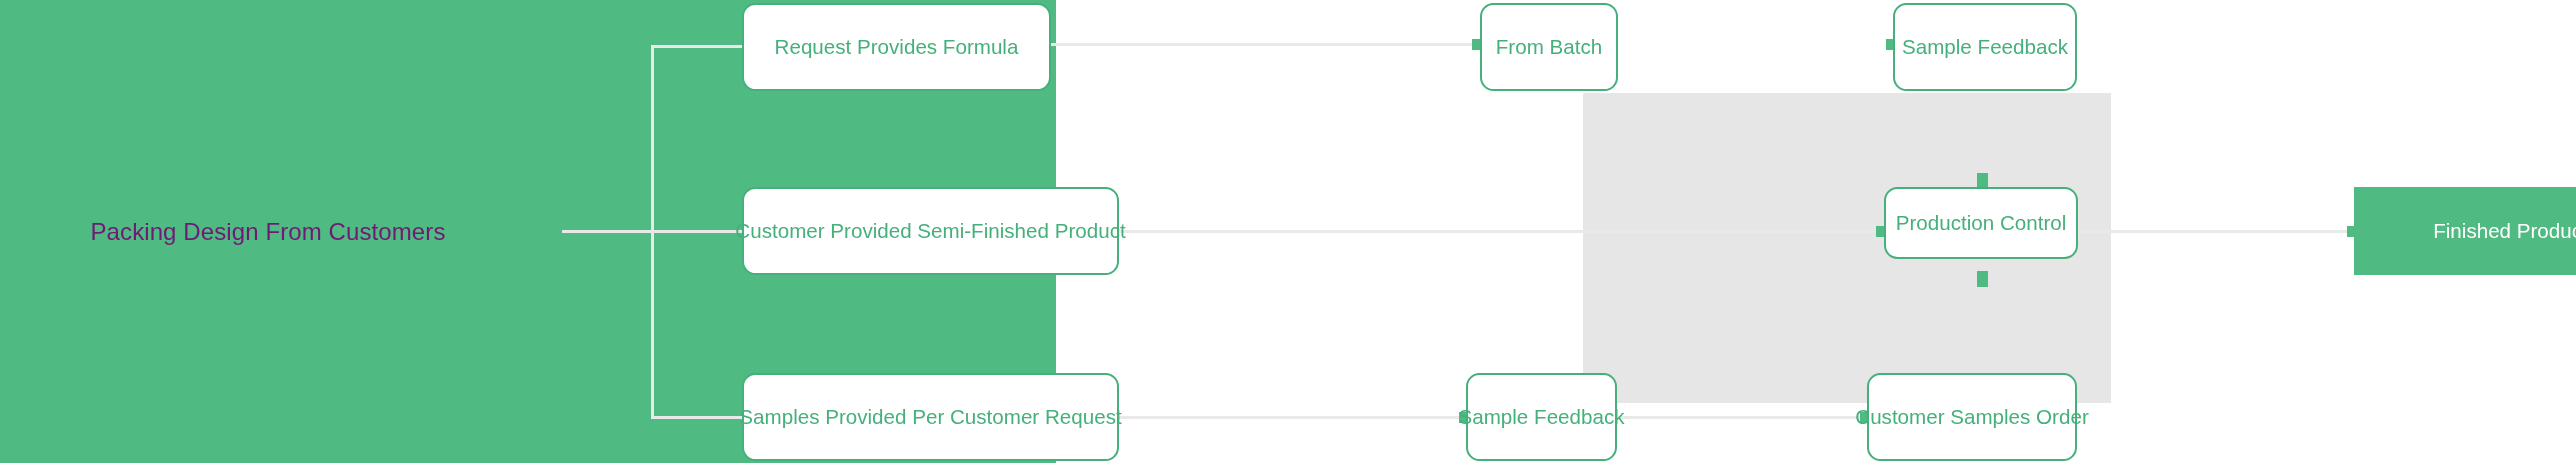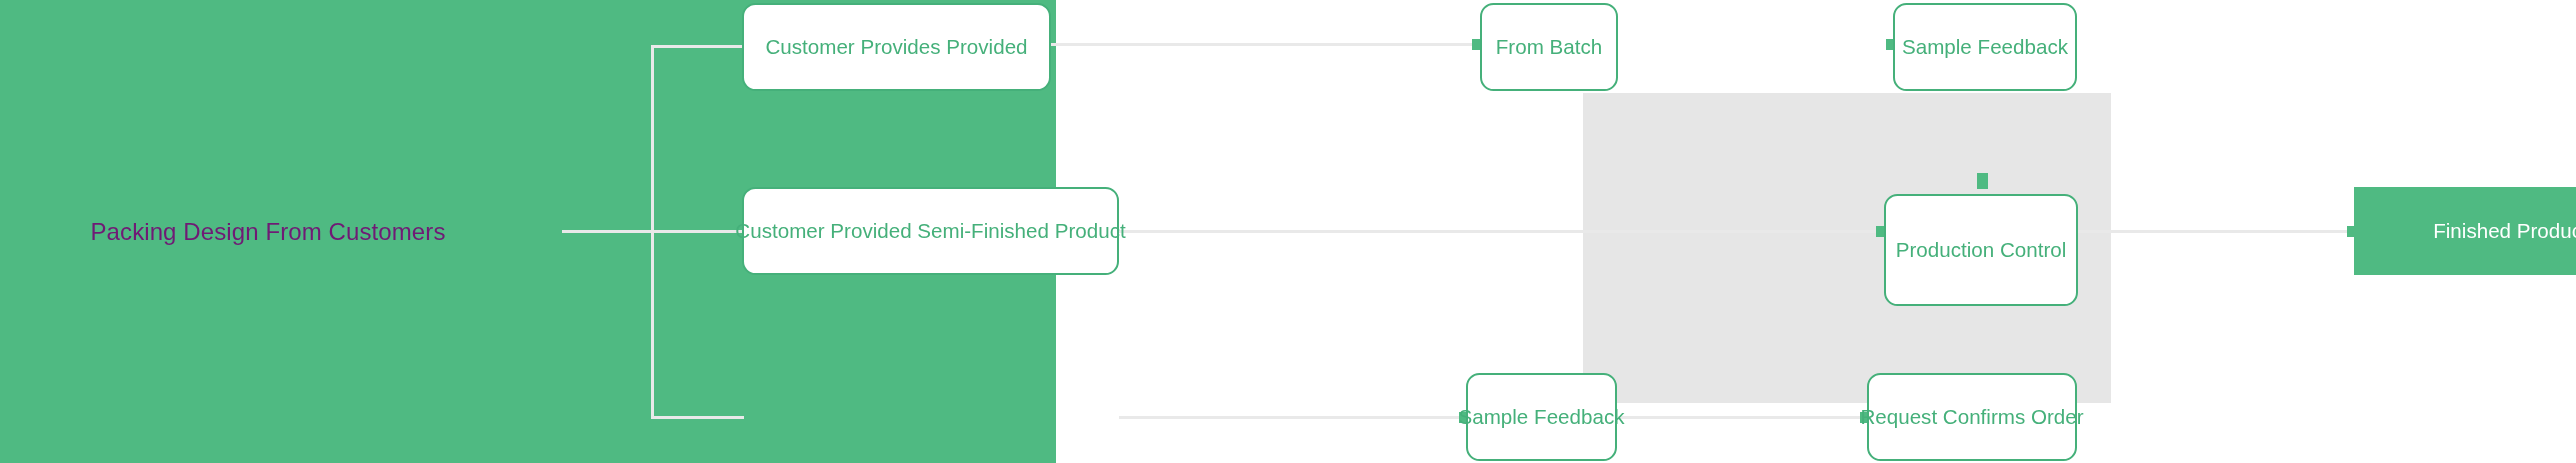--- a/index.html
+++ b/index.html
@@ -118,45 +118,46 @@
   <div class="hline" style="left:562px; top:230px; width:93px;"></div>
 
   <div class="vline" style="left:651px; top:45px; height:374px;"></div>
 
   <div class="hline" style="left:651px; top:45px; width:93px;"></div>
   <div class="hline" style="left:651px; top:230px; width:93px;"></div>
   <div class="hline" style="left:651px; top:416px; width:93px;"></div>
 
   <div class="hline" style="left:1051px; top:43px; width:429px;"></div>
 
-  <div class="node" style="left:742px; top:3.1px; width:309px; height:88px;">Customer Provides Provided</div>
+  <div class="node" style="left:742px; top:3.1px; width:309px; height:88px;">Request Provides Formula</div>
 
   <div class="port h" style="left:1472px; top:39px;"></div>
   <div class="node" style="left:1480px; top:3.1px; width:138px; height:88px;">From Batch</div>
 
   <div class="port h" style="left:1886px; top:39px;"></div>
   <div class="node" style="left:1893px; top:3.1px; width:184px; height:88px;">Sample Feedback</div>
 
   <div class="hline" style="left:1119px; top:230px; width:765px;"></div>
   <div class="hline" style="left:2077px; top:230px; width:282px;"></div>
 
   <div class="node" style="left:742px; top:187px; width:377px; height:88px;">Customer Provided Semi-Finished Product</div>
 
   <div class="port h" style="left:1876px; top:226px;"></div>
   <div class="port" style="left:1977px; top:173px;"></div>
   <div class="port" style="left:1977px; top:271px;"></div>
-  <div class="node" style="left:1884px; top:194px; width:194px; height:112px;">Production Control</div>
+  <div class="node" style="left:1884px; top:187px; width:194px; height:72px;">Production Control</div>
 
   <div class="port h" style="left:2347px; top:226px;"></div>
   <div class="node filled" style="left:2354px; top:187px; width:313px; height:88px;">Finished Product</div>
 
   <div class="hline" style="left:1119px; top:416px; width:347px;"></div>
   <div class="hline" style="left:1618px; top:416px; width:249px;"></div>
 
+  <div class="node" style="left:742px; top:373px; width:377px; height:88px;">Samples Provided Per Customer Request</div>
 
   <div class="port h" style="left:1459px; top:412px;"></div>
   <div class="node" style="left:1466px; top:373px; width:151px; height:88px;">Sample Feedback</div>
 
   <div class="port h" style="left:1860px; top:412px;"></div>
-  <div class="node" style="left:1867px; top:373px; width:210px; height:88px;">Request Confirms Order</div>
+  <div class="node" style="left:1867px; top:373px; width:210px; height:88px;">Customer Samples Order</div>
 
 </div>
 
 
 </body></html>

